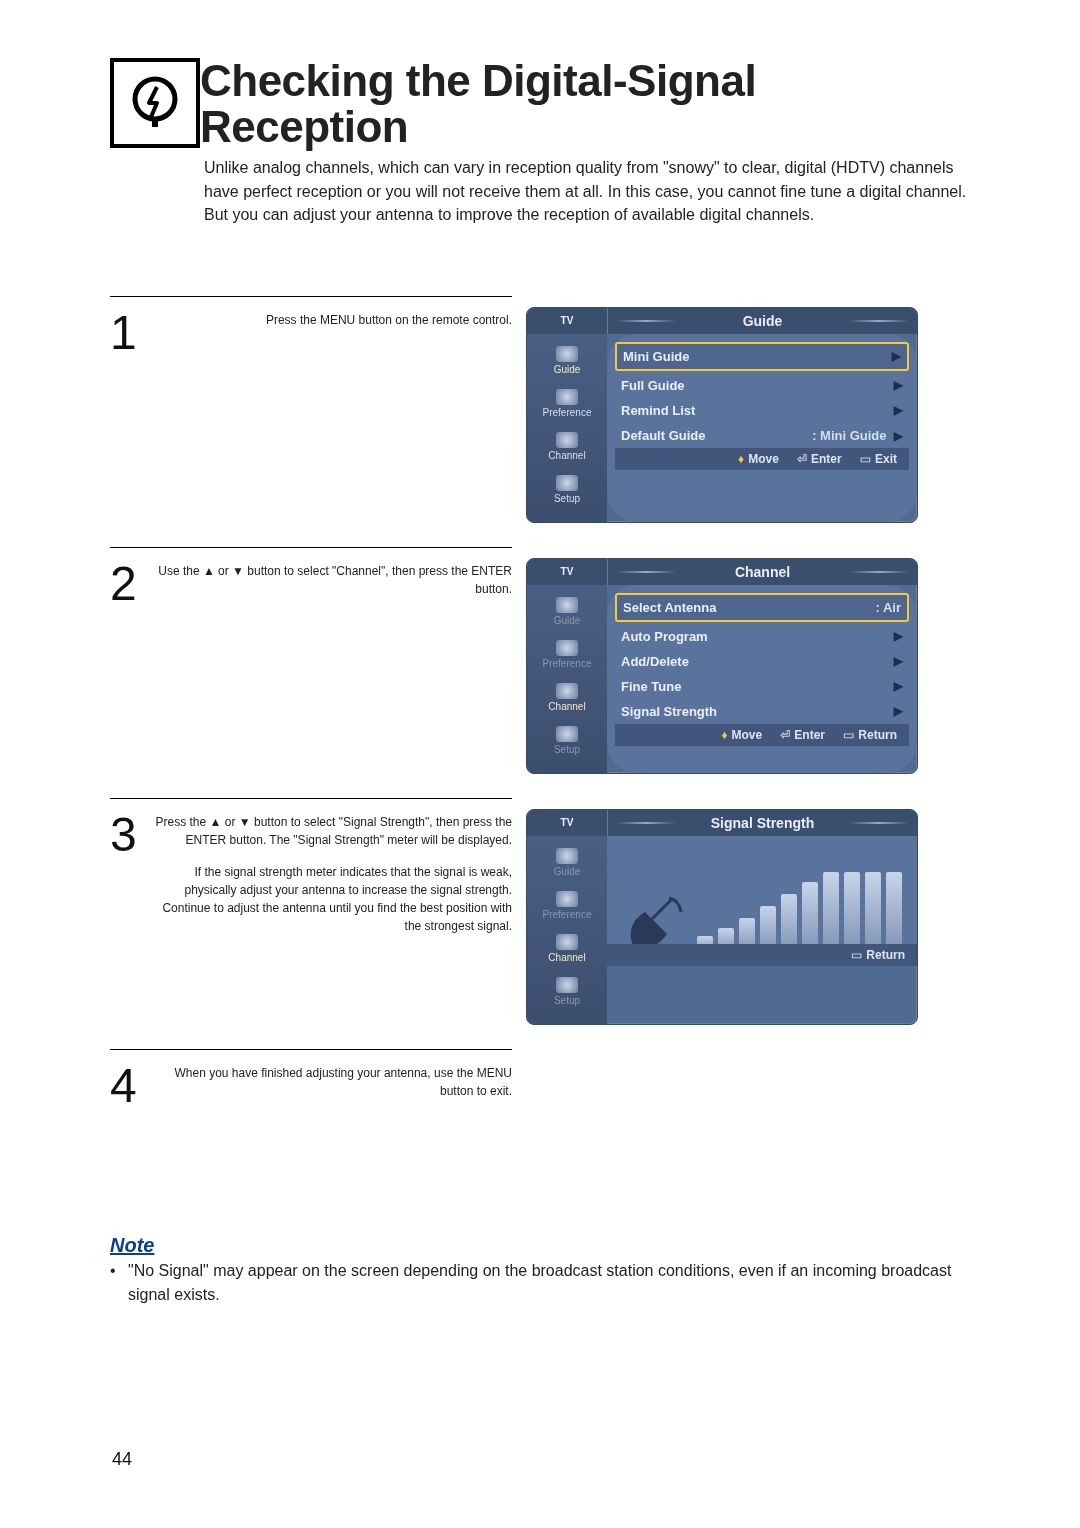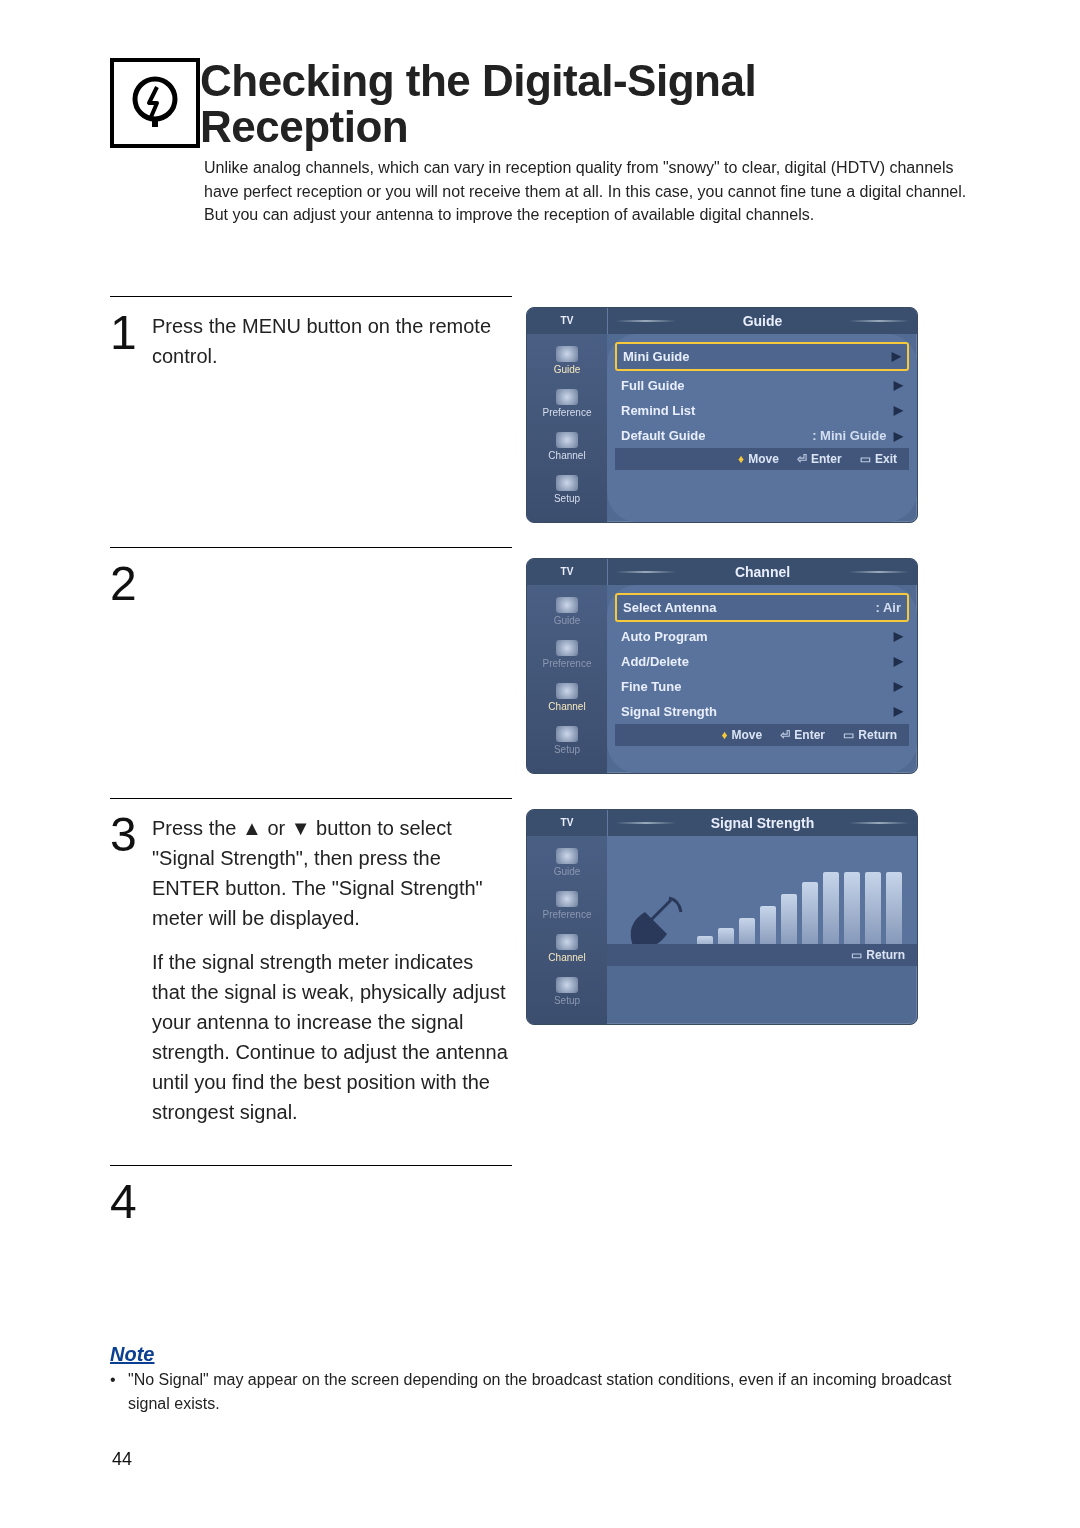--- a/index.html
+++ b/index.html
@@ -67,24 +67,25 @@
   }
   .step-num {
     font-family: "Helvetica Neue", Arial, sans-serif;
     font-size: 48px;
     font-weight: 300;
     line-height: 0.9;
     color: #111;
     padding-top: 4px;
   }
   .step-text {
-    font-size: 20px;
+    font-size: 12px;
     line-height: 1.5;
     padding-top: 4px;
     font-weight: 300;
+    text-align: right;
   }
   .step-text p { margin: 0 0 14px 0; }
 
   
   .osd {
     width: 390px;
     border: 1px solid #394a63;
     border-radius: 8px;
     overflow: hidden;
     background: #516a92;
@@ -305,20 +306,23 @@
             </div>
           </div>
         </div>
       </div>
     </div>
 
     <div class="step">
       <div class="step-left-rule"></div>
       <div></div>
       <div class="step-num">2</div>
+      <div class="step-text">
+        <p>Use the ▲ or ▼ button to select "Channel", then press the ENTER button.</p>
+      </div>
 
       <div class="osd" style="grid-row:2; grid-column:3;">
         <div class="osd-head">
           <div class="osd-head-tv">TV</div>
           <div class="osd-head-title">Channel</div>
         </div>
         <div class="osd-body">
           <div class="osd-side">
             <div class="side-item dim"><div class="side-icon"></div><span>Guide</span></div>
             <div class="side-item dim"><div class="side-icon"></div><span>Preference</span></div>
@@ -412,20 +416,23 @@
             </div>
           </div>
         </div>
       </div>
     </div>
 
     <div class="step">
       <div class="step-left-rule"></div>
       <div></div>
       <div class="step-num">4</div>
+      <div class="step-text">
+        <p>When you have finished adjusting your antenna, use the MENU button to exit.</p>
+      </div>
       <div></div>
     </div>
 
   </div>
 
   <div class="note-block">
     <p class="note-title">Note</p>
     <p class="note-body">"No Signal" may appear on the screen depending on the broadcast station conditions, even if an incoming broadcast signal exists.</p>
   </div>
 </div>

